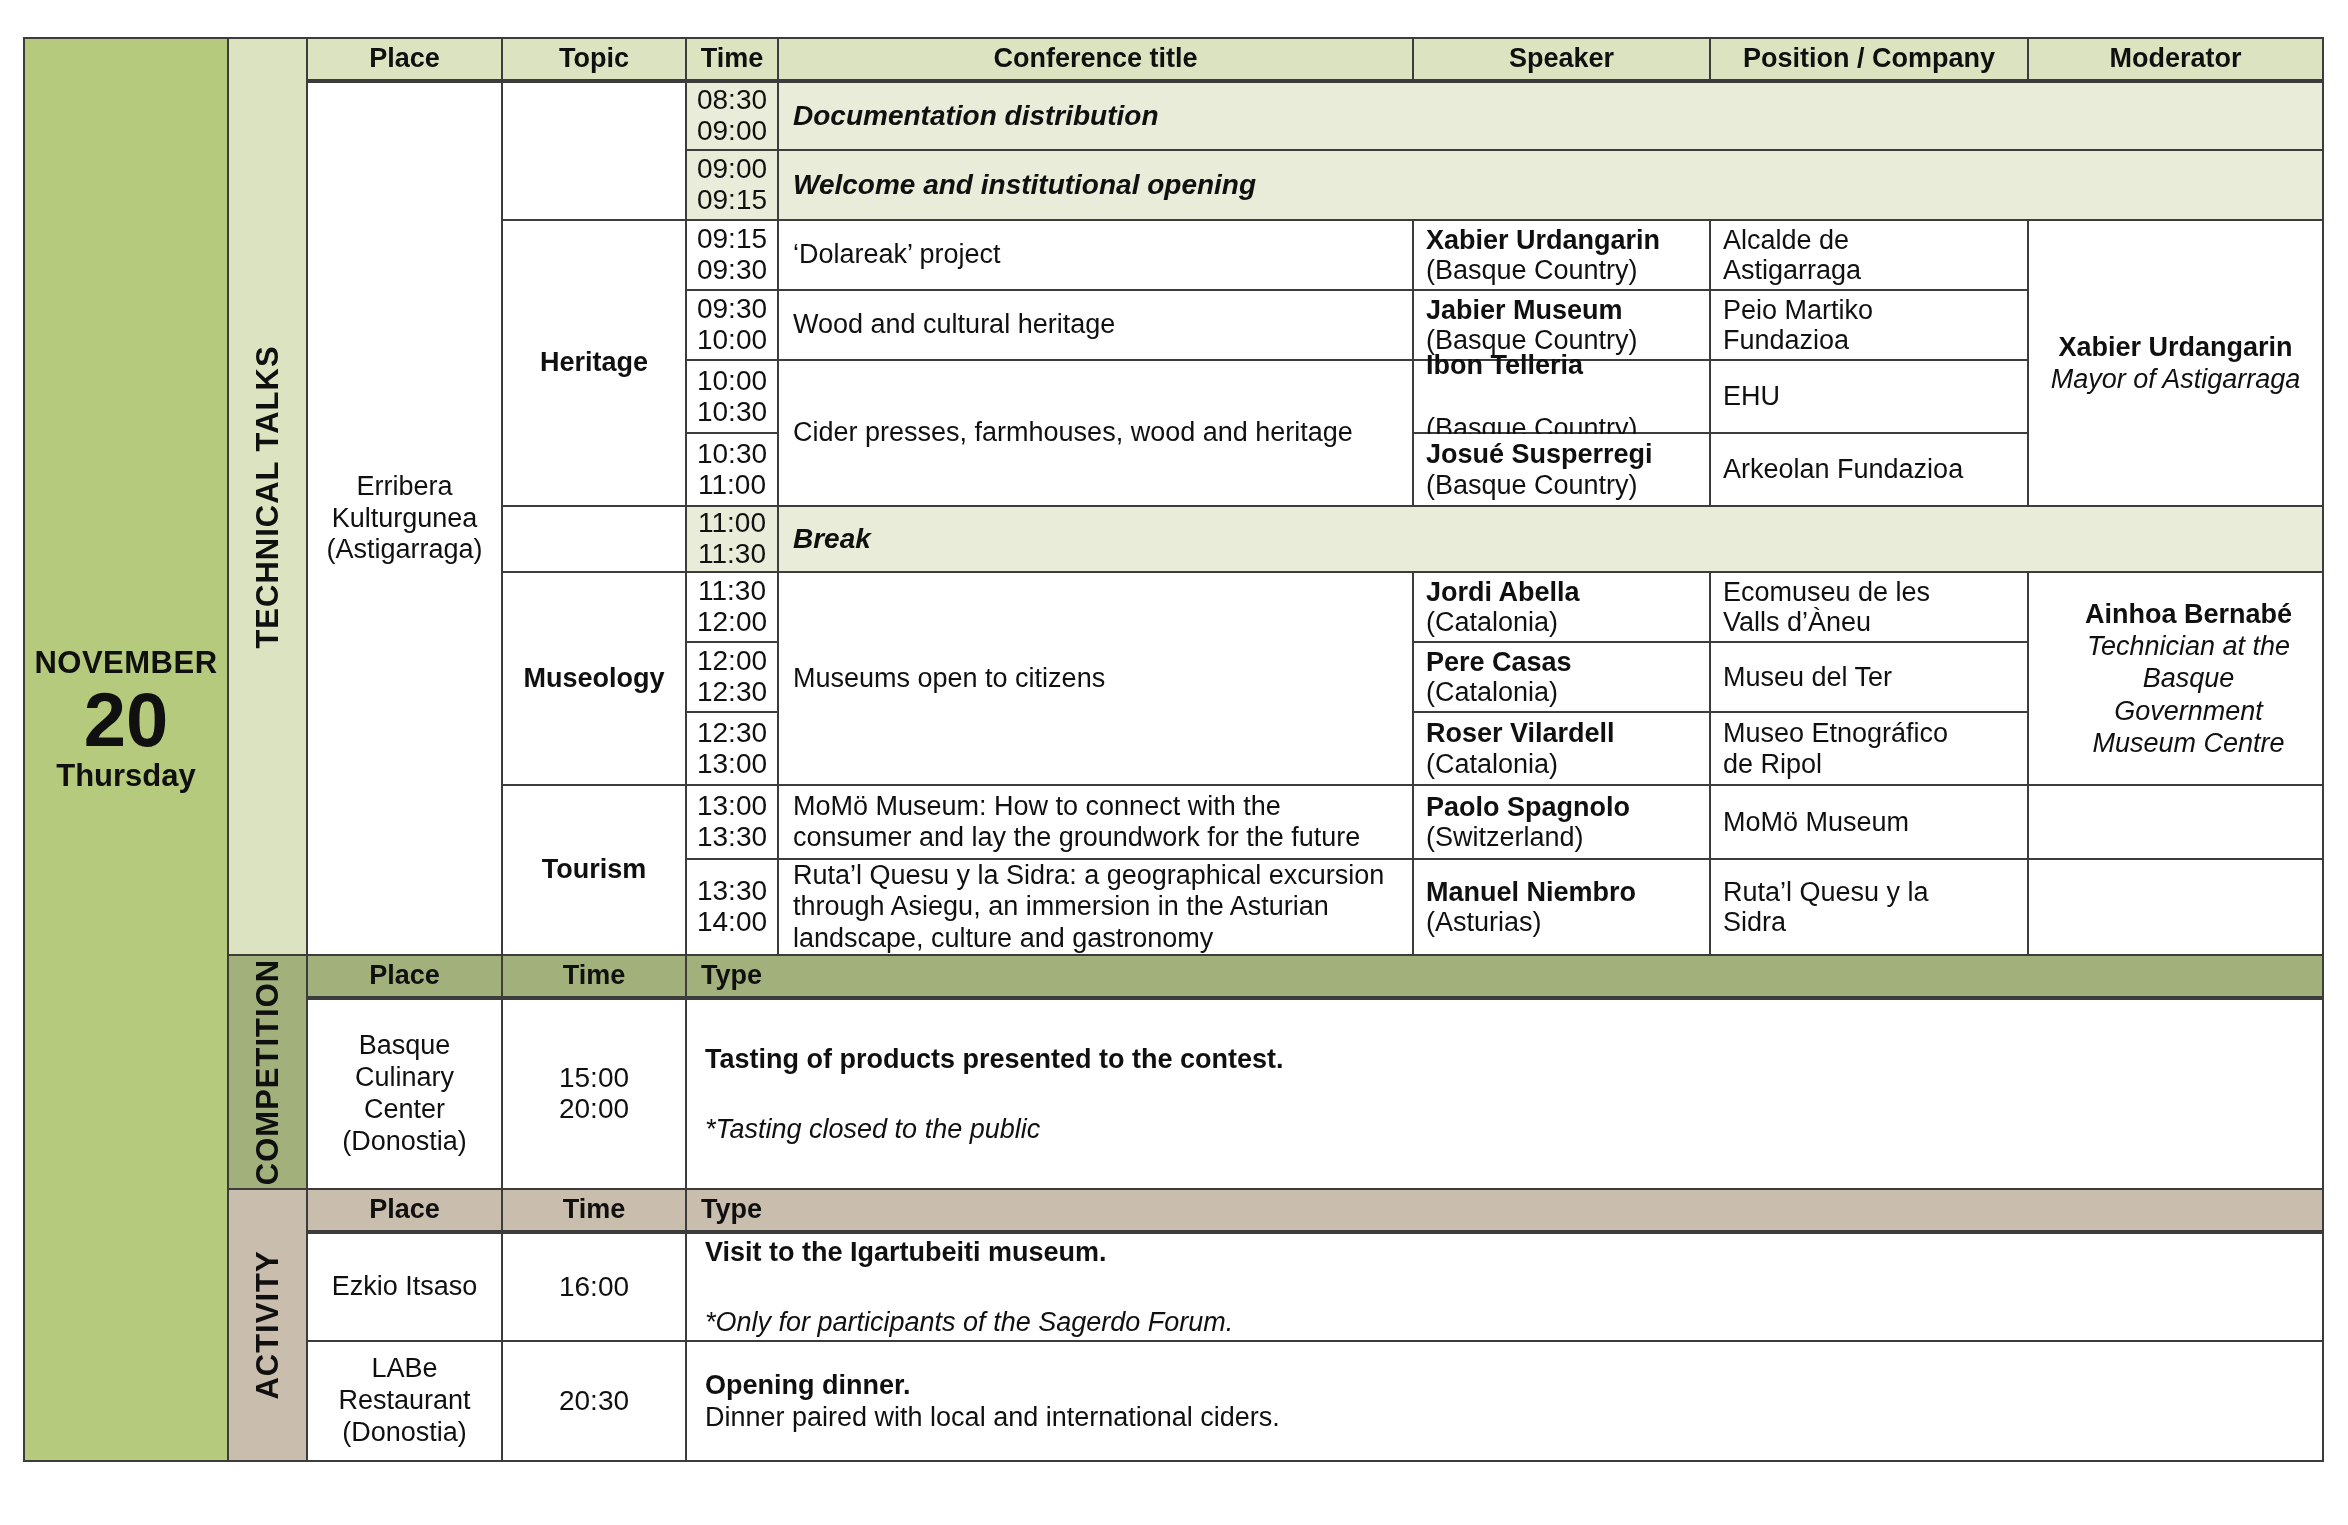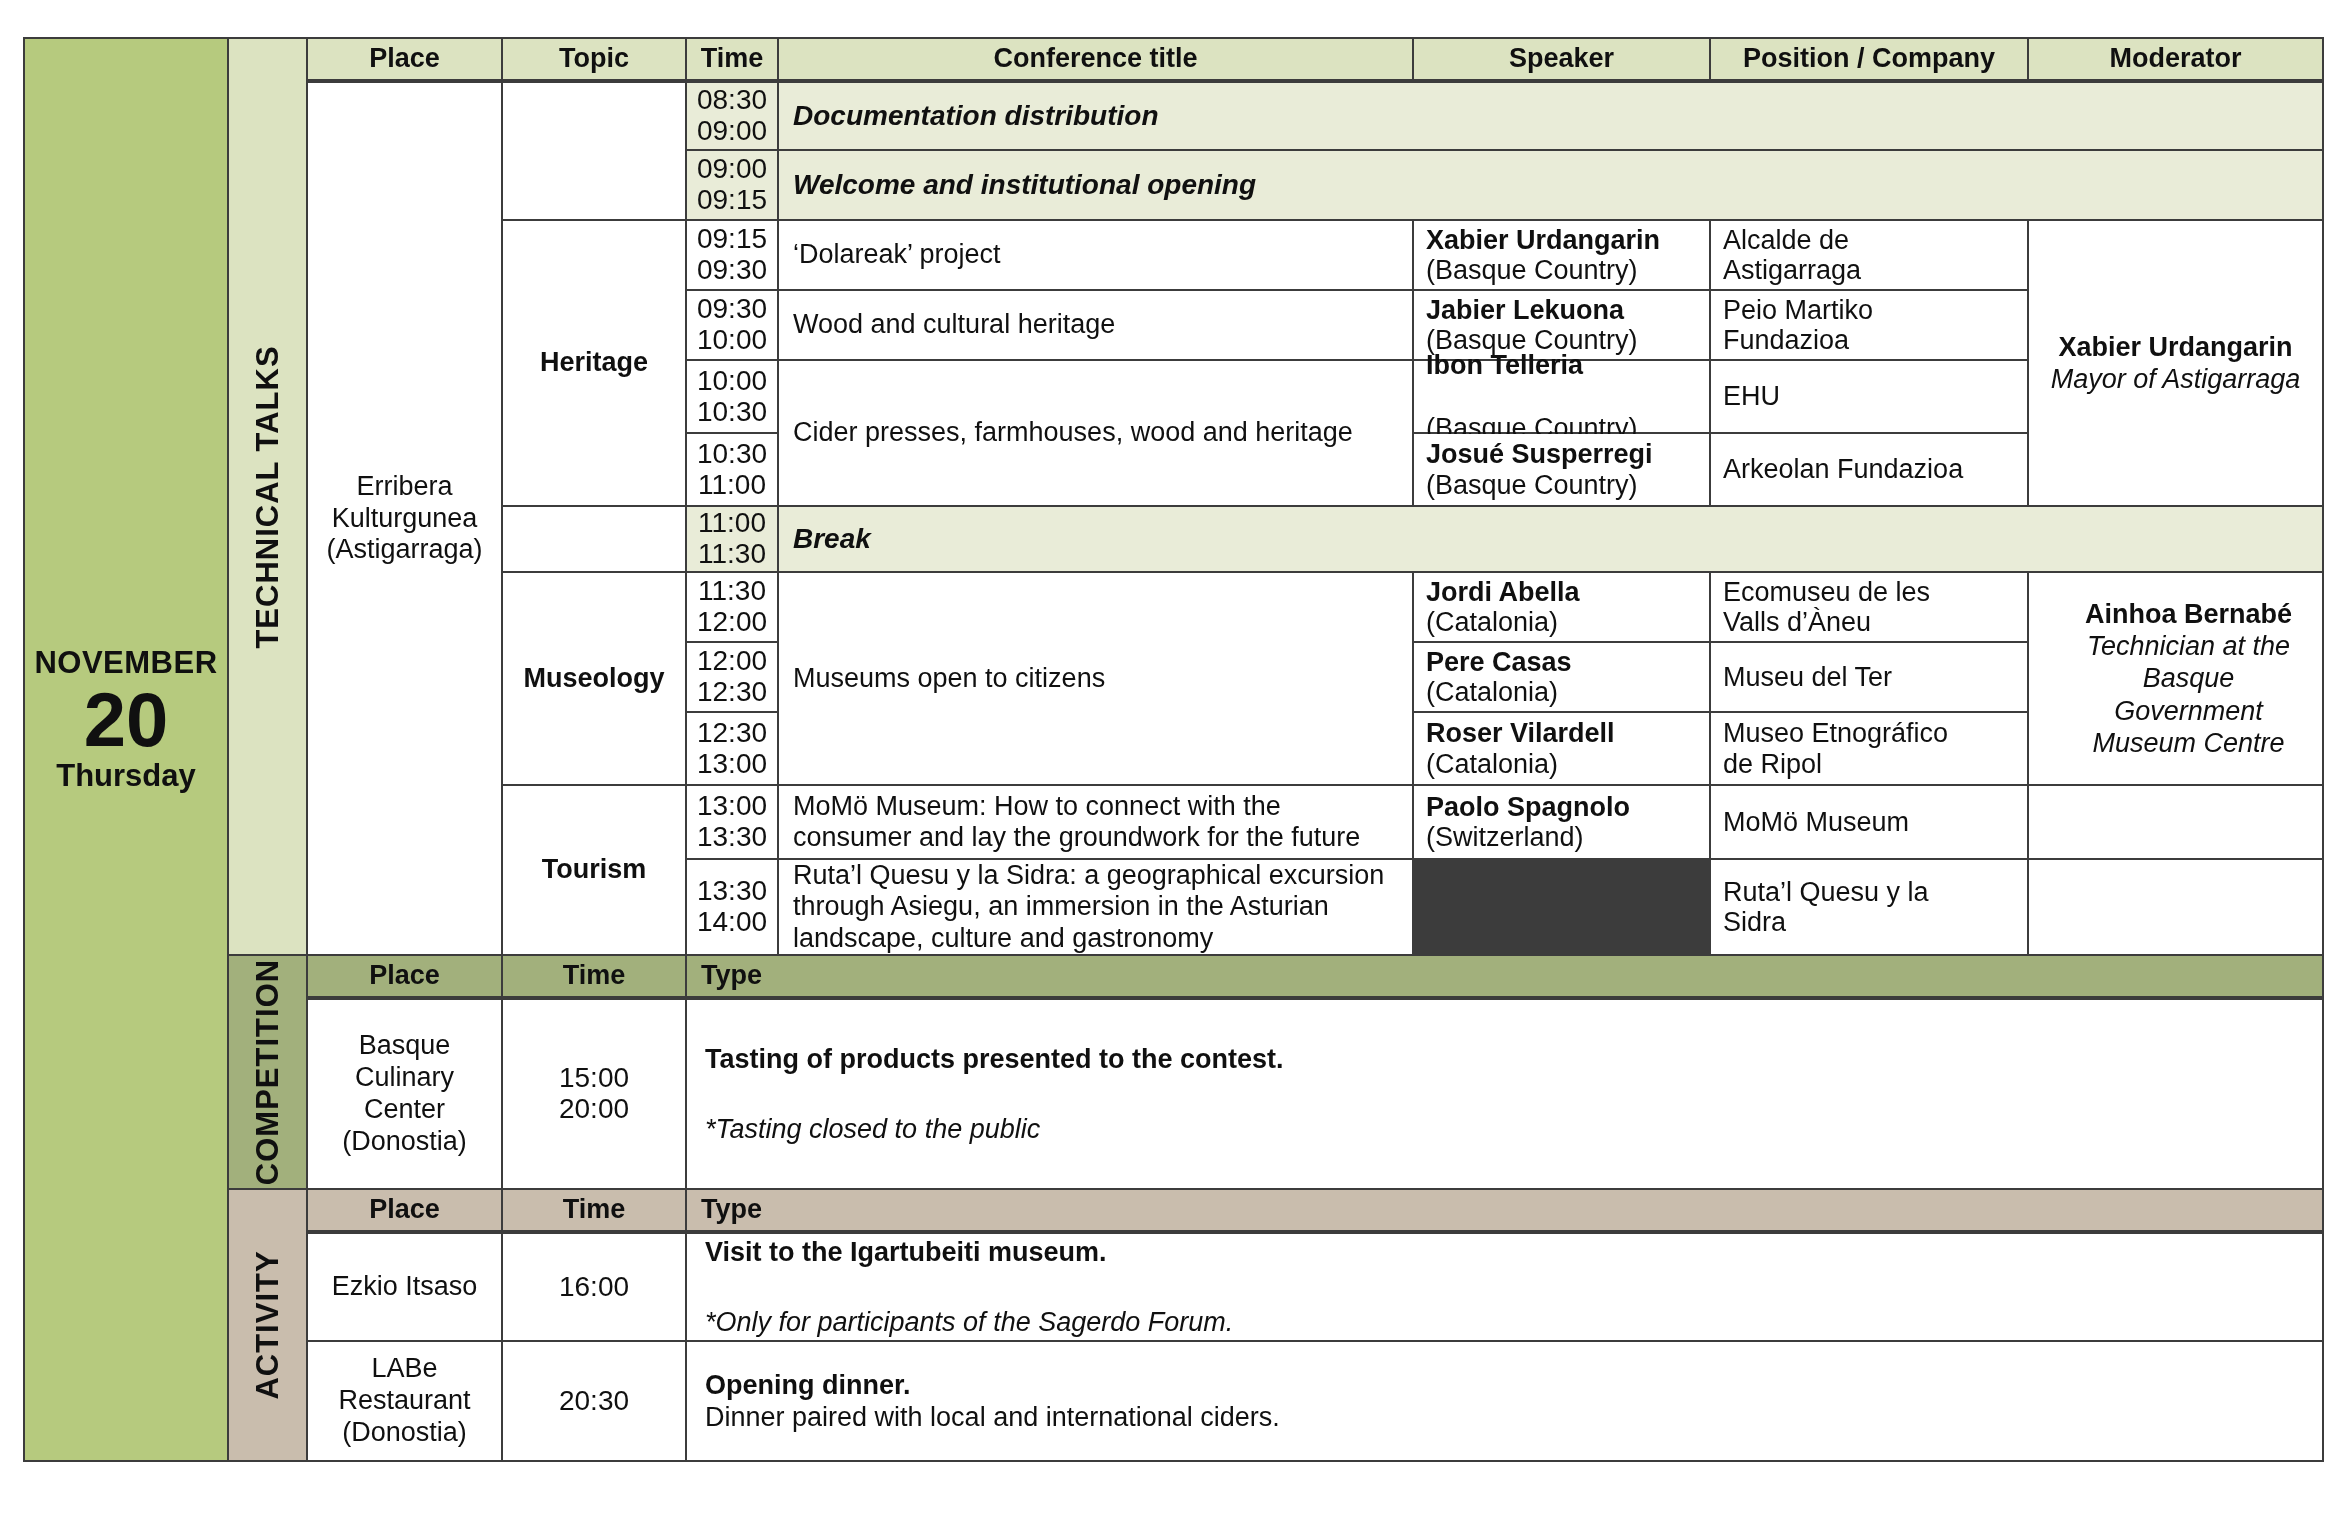--- a/index.html
+++ b/index.html
@@ -109,21 +109,21 @@
         <span class="bold">Xabier Urdangarin</span>
         <span class="it">Mayor of Astigarraga</span>
       </div>
 
       <div class="cell timec" style="grid-area:5/4/6/5;">
         <span>09:30</span>
           <span>10:00</span>
       </div>
       <div class="cell left" style="grid-area:5/5/6/6;">Wood and cultural heritage</div>
       <div class="cell spk" style="grid-area:5/6/6/7;">
-        <span class="bold">Jabier Lekuona</span>
+        <span class="bold">Jabier Museum</span>
         <span>(Basque Country)</span>
       </div>
       <div class="cell pos" style="grid-area:5/7/6/8;">Peio Martiko Fundazioa</div>
 
       <div class="cell timec" style="grid-area:6/4/7/5;">
         <span>10:00</span>
           <span>10:30</span>
       </div>
       <div class="cell left" style="grid-area:6/5/8/6;">Cider presses, farmhouses, wood and heritage</div>
       <div class="cell spk" style="grid-area:6/6/7/7;gap:33px;">
@@ -198,20 +198,24 @@
         <span>(Switzerland)</span>
       </div>
       <div class="cell pos" style="grid-area:12/7/13/8;">MoMö Museum</div>
       <div class="cell" style="grid-area:12/8/13/9;"></div>
 
       <div class="cell timec" style="grid-area:13/4/14/5;">
         <span>13:30</span>
           <span>14:00</span>
       </div>
       <div class="cell left" style="grid-area:13/5/14/6;">Ruta’l Quesu y la Sidra: a geographical excursion through Asiegu, an immersion in the Asturian landscape, culture and gastronomy</div>
+      <div class="cell spk" style="grid-area:13/6/14/7;">
+        <span class="bold">Manuel Niembro</span>
+        <span>(Asturias)</span>
+      </div>
       <div class="cell pos" style="grid-area:13/7/14/8;">Ruta’l Quesu y la Sidra</div>
       <div class="cell" style="grid-area:13/8/14/9;"></div>
     </div>
 
     <div class="g" style="height:232px;grid-template-columns:77px 193px 182px 1fr;grid-template-rows:42px 1fr;">
       <div class="cell bg-olive vcell" style="grid-area:1/1/3/2;">
           <span>COMPETITION</span>
         </div>
       <div class="cell th bg-olive" style="grid-area:1/2/2/3;">Place</div>
       <div class="cell th bg-olive" style="grid-area:1/3/2/4;">Time</div>

